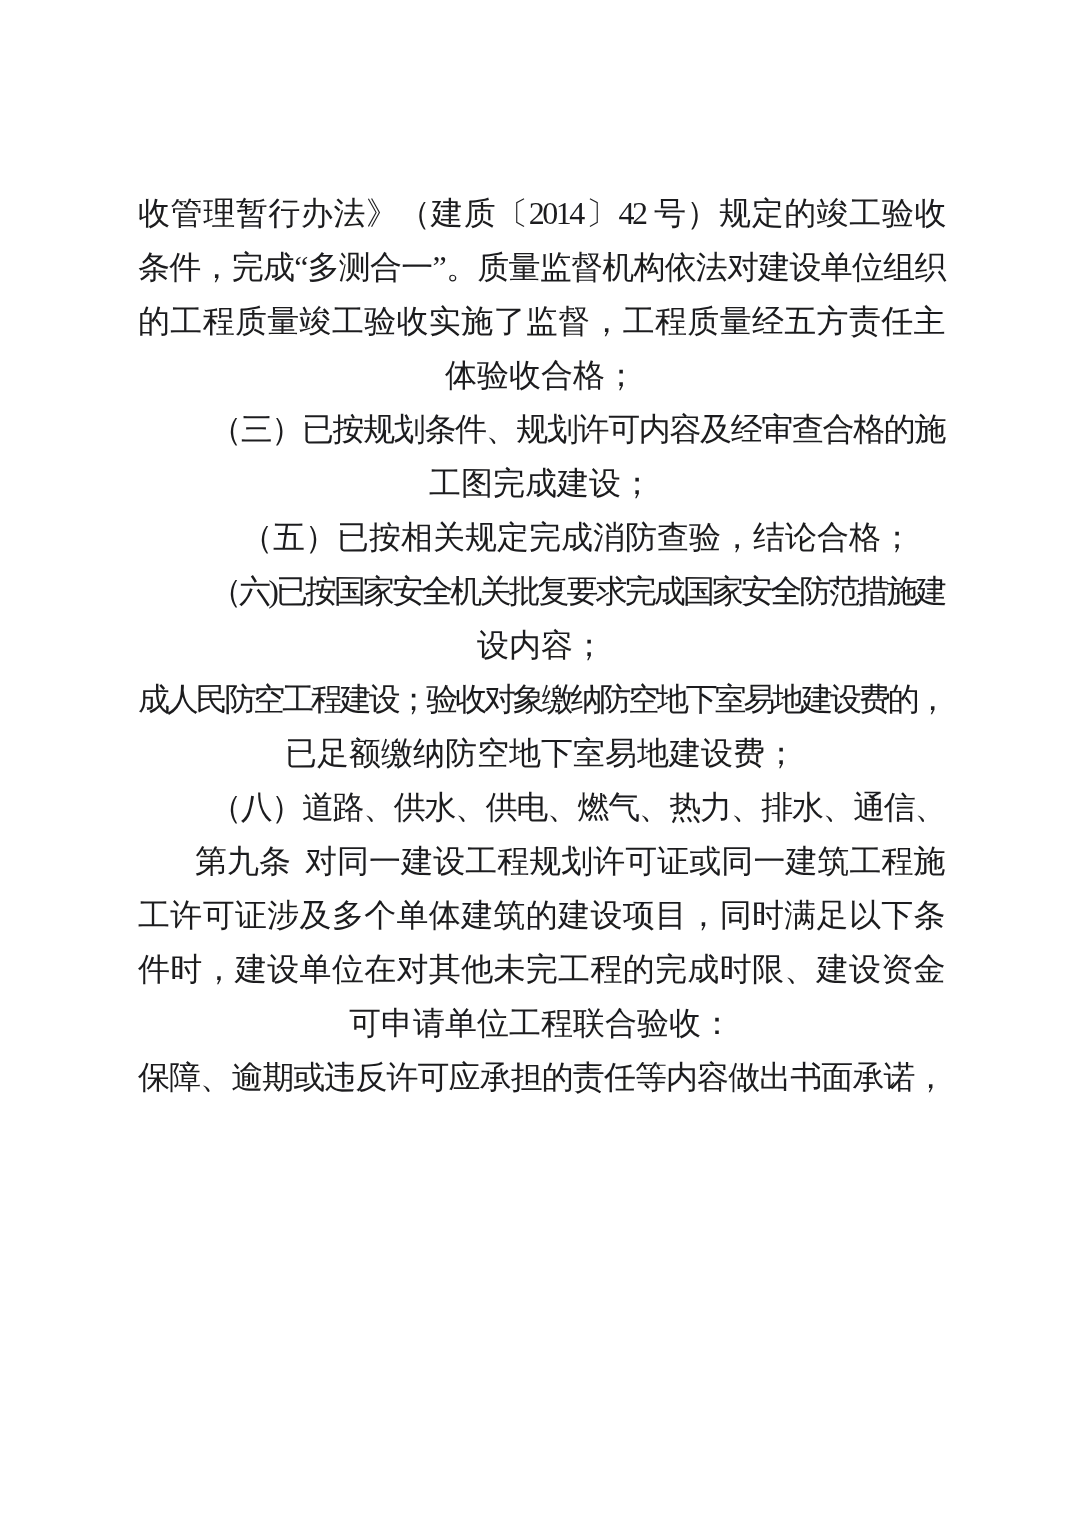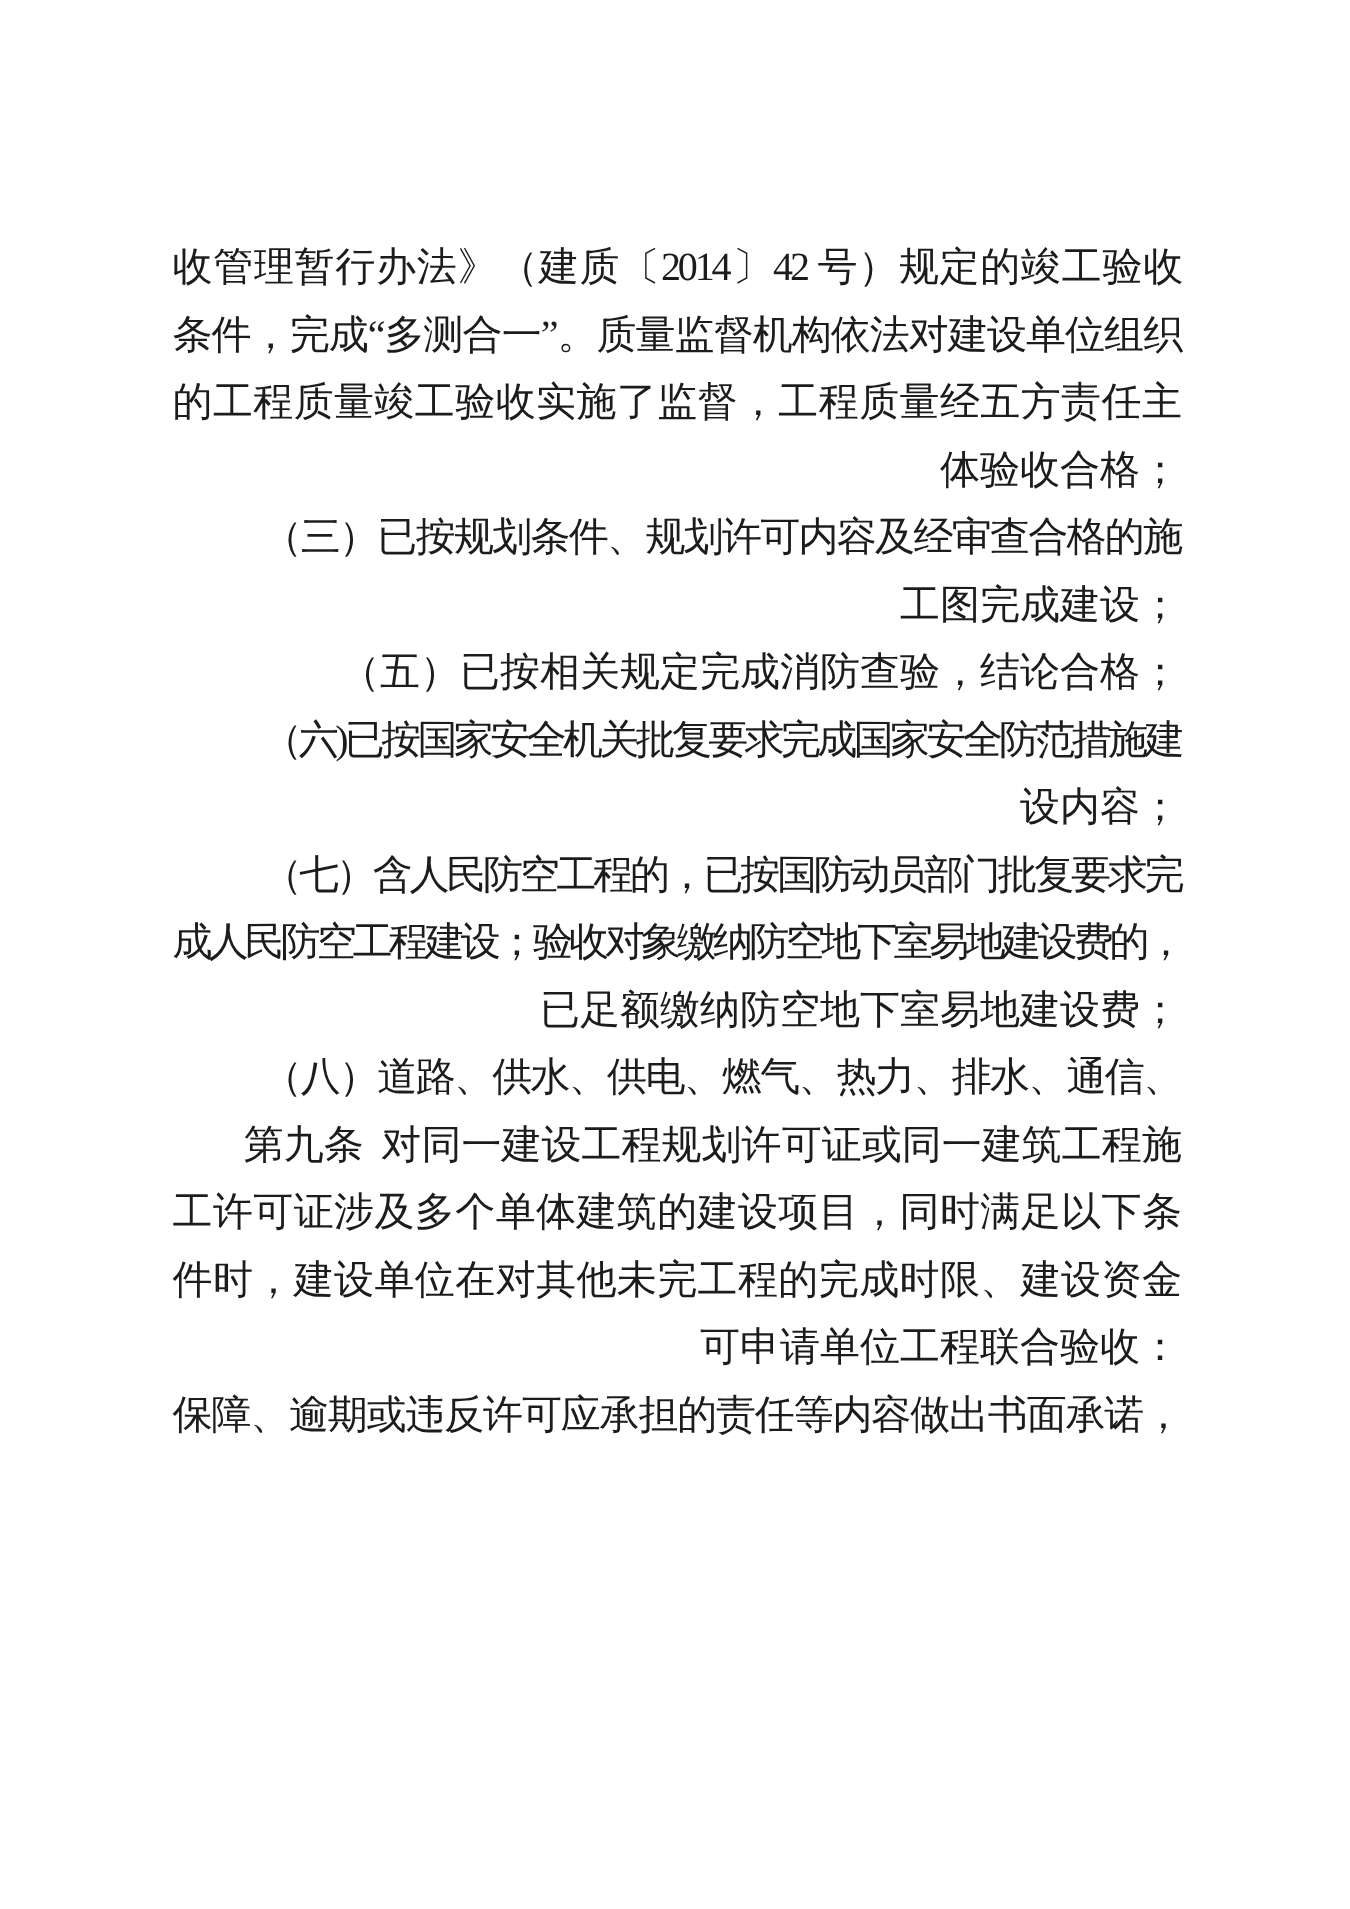--- a/index.html
+++ b/index.html
@@ -24,21 +24,21 @@
     font-size: 32px;
     line-height: 54px;
   }
   .para { margin: 0; padding: 0; }
   
   .line {
     text-align: justify;
     text-align-last: justify;
   }
   .line.last {
-    text-align: right;
+    text-align: center;
     text-align-last: auto;
   }
   .ind   { text-indent: 72px; }   
   .ind-a { text-indent: 57px; }   
   
   .t1 { letter-spacing: -1.5px; }
   .t2 { letter-spacing: -2.5px; }
   .t3 { letter-spacing: -3.5px; }
   .t4 { letter-spacing: -4.5px; }
   .term {
@@ -69,21 +69,20 @@
     <div class="para">
       <div class="line last ind">（五）已按相关规定完成消防查验，结论合格；</div>
     </div>
 
     <div class="para">
       <div class="line ind t3">（六)已按国家安全机关批复要求完成国家安全防范措施建</div>
       <div class="line last">设内容；</div>
     </div>
 
     <div class="para">
-      <div class="line ind t3">（七）含人民防空工程的，已按国防动员部门批复要求完</div>
       <div class="line t4">成人民防空工程建设；验收对象缴纳防空地下室易地建设费的，</div>
       <div class="line last">已足额缴纳防空地下室易地建设费；</div>
     </div>
 
     <div class="para">
       <div class="line ind t2">（八）道路、供水、供电、燃气、热力、排水、通信、</div>
     </div>
 
     <div class="para">
       <div class="line ind-a t1">

